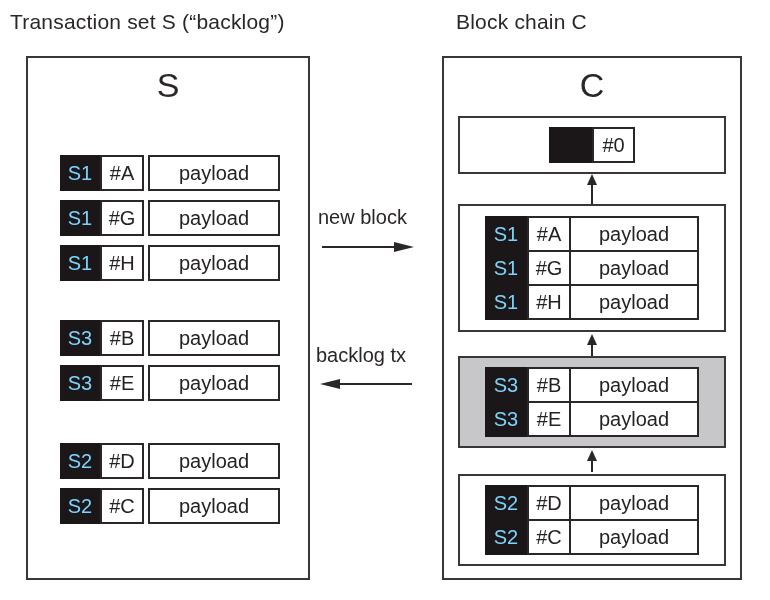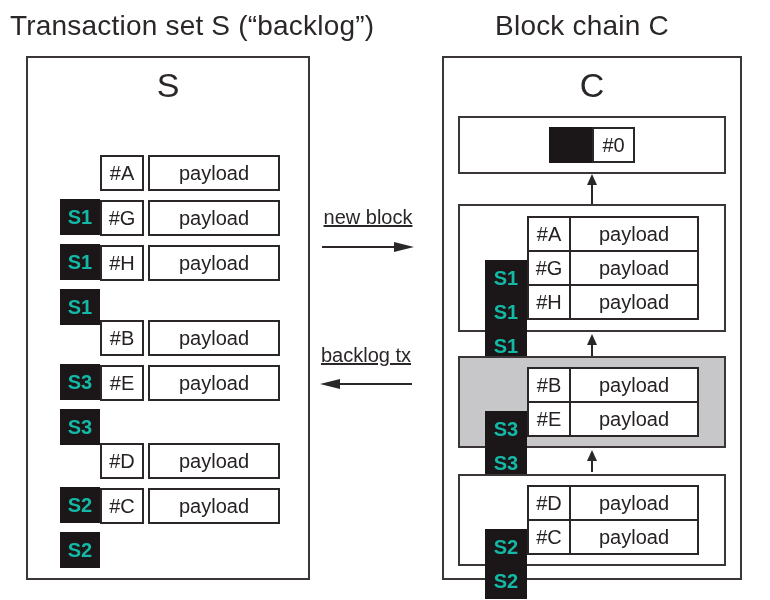--- a/index.html
+++ b/index.html
@@ -5,25 +5,25 @@
   html,body{margin:0;padding:0;background:#ffffff;}
   body{
     width:770px;height:600px;
     font-family:"Liberation Sans", sans-serif;
     color:#262223;
     -webkit-font-smoothing:antialiased;
   }
   .diagram{position:relative;width:770px;height:600px;background:#ffffff;overflow:hidden;}
 
   .panel-title{
-    position:absolute;top:10px;font-size:28px;letter-spacing:0.2px;color:#2b2728;
+    position:absolute;top:10px;font-size:21px;letter-spacing:0.2px;color:#2b2728;
     white-space:nowrap;
   }
   .panel-title.left{left:10px;}
-  .panel-title.right{left:432px;width:300px;text-align:center;}
+  .panel-title.right{left:456px;width:300px;}
 
   .big-box{
     position:absolute;top:56px;height:524px;
     border:2px solid #3a3637;background:#ffffff;box-sizing:border-box;
   }
   .big-box.left{left:26px;width:284px;}
   .big-box.right{left:442px;width:300px;}
 
   .box-label{
     position:absolute;top:8px;left:0;width:100%;text-align:center;
@@ -32,21 +32,21 @@
 
   
   .tx-row{
     position:absolute;left:32px;width:220px;height:36px;display:flex;box-sizing:border-box;
   }
   .cell{
     box-sizing:border-box;display:flex;align-items:center;justify-content:center;
     font-size:20px;border:2px solid #2b2728;background:#ffffff;height:100%;
   }
   .cell.owner{
-    width:40px;background:#1b1718;border-color:#1b1718;color:#14b8a6;font-weight:700;margin-top:44px;
+    width:40px;background:#1b1718;border-color:#1b1718;color:#7dd3fc;font-weight:400;
   }
   .cell.txid{width:44px;}
   .cell.payload{flex:1;margin-left:4px;}
 
   
   .block{
     position:absolute;left:14px;width:268px;box-sizing:border-box;
     border:2px solid #3a3637;background:#ffffff;
     display:flex;align-items:center;justify-content:center;
   }
@@ -57,21 +57,21 @@
   .trow .cell.owner{width:42px;}
   .trow .cell.txid{width:44px;margin-left:0;}
   .trow .cell.bpayload{width:130px;margin-left:-2px;}
   .trow .cell.gpayload{width:135px;margin-left:-2px;}
   .trow .cell.gowner{width:43px;background:#1b1718;border-color:#1b1718;}
   .trow .cell.gtxid{width:43px;}
 
   .up-arrow{position:absolute;width:16px;}
   .h-arrow{position:absolute;}
   .mid-label{
-    position:absolute;font-size:20px;text-align:center;color:#2b2728;white-space:nowrap;text-decoration:underline;
+    position:absolute;font-size:20px;color:#2b2728;white-space:nowrap;
   }
   svg line{stroke:#2b2728;stroke-width:2;}
   svg polygon{fill:#2b2728;}
 </style>
 </head>
 <body>
 
 <div class="diagram">
 
   <div class="panel-title left">Transaction set S (“backlog”)</div>

